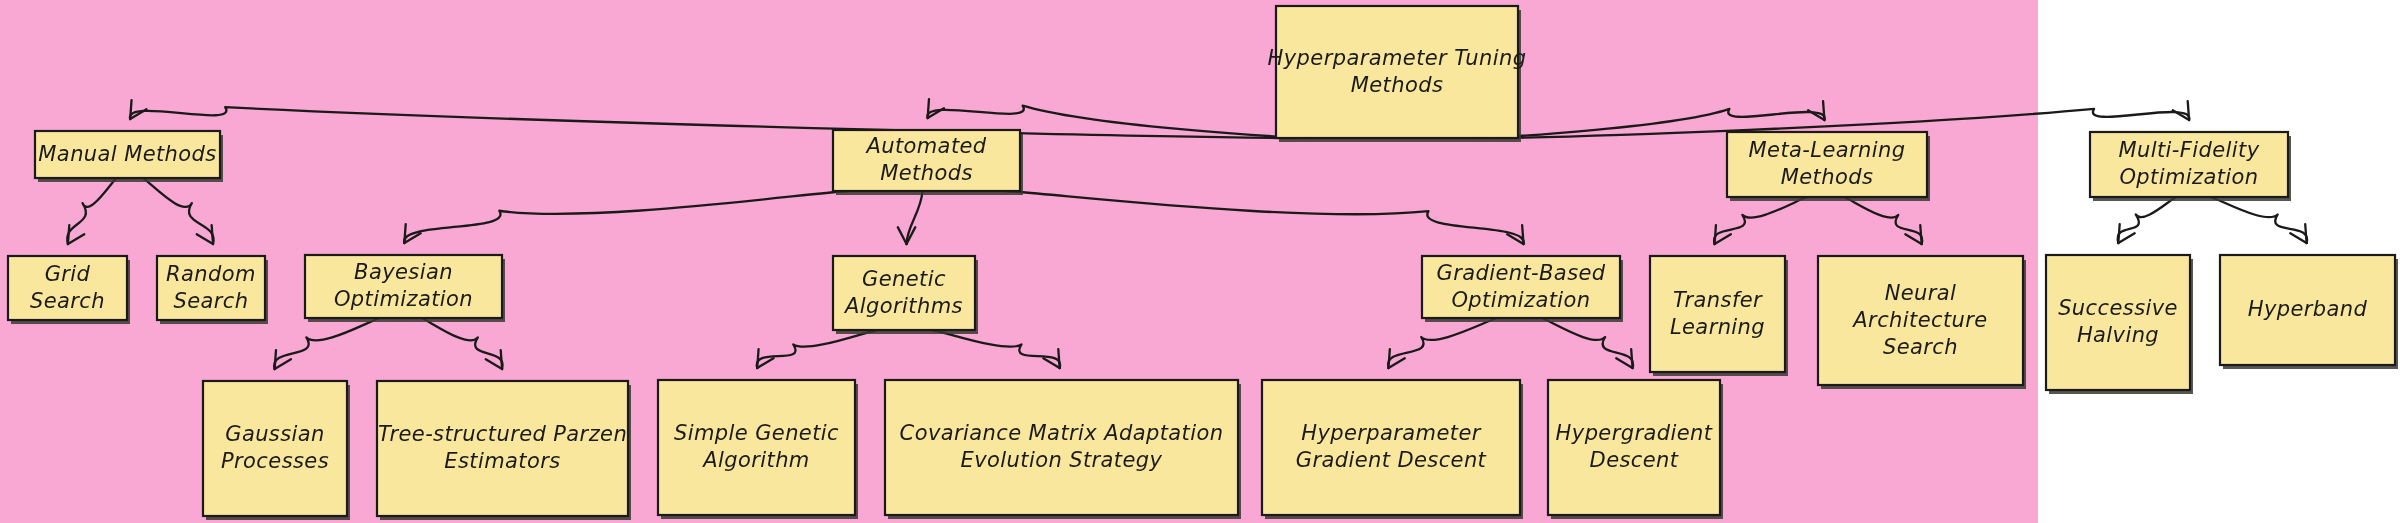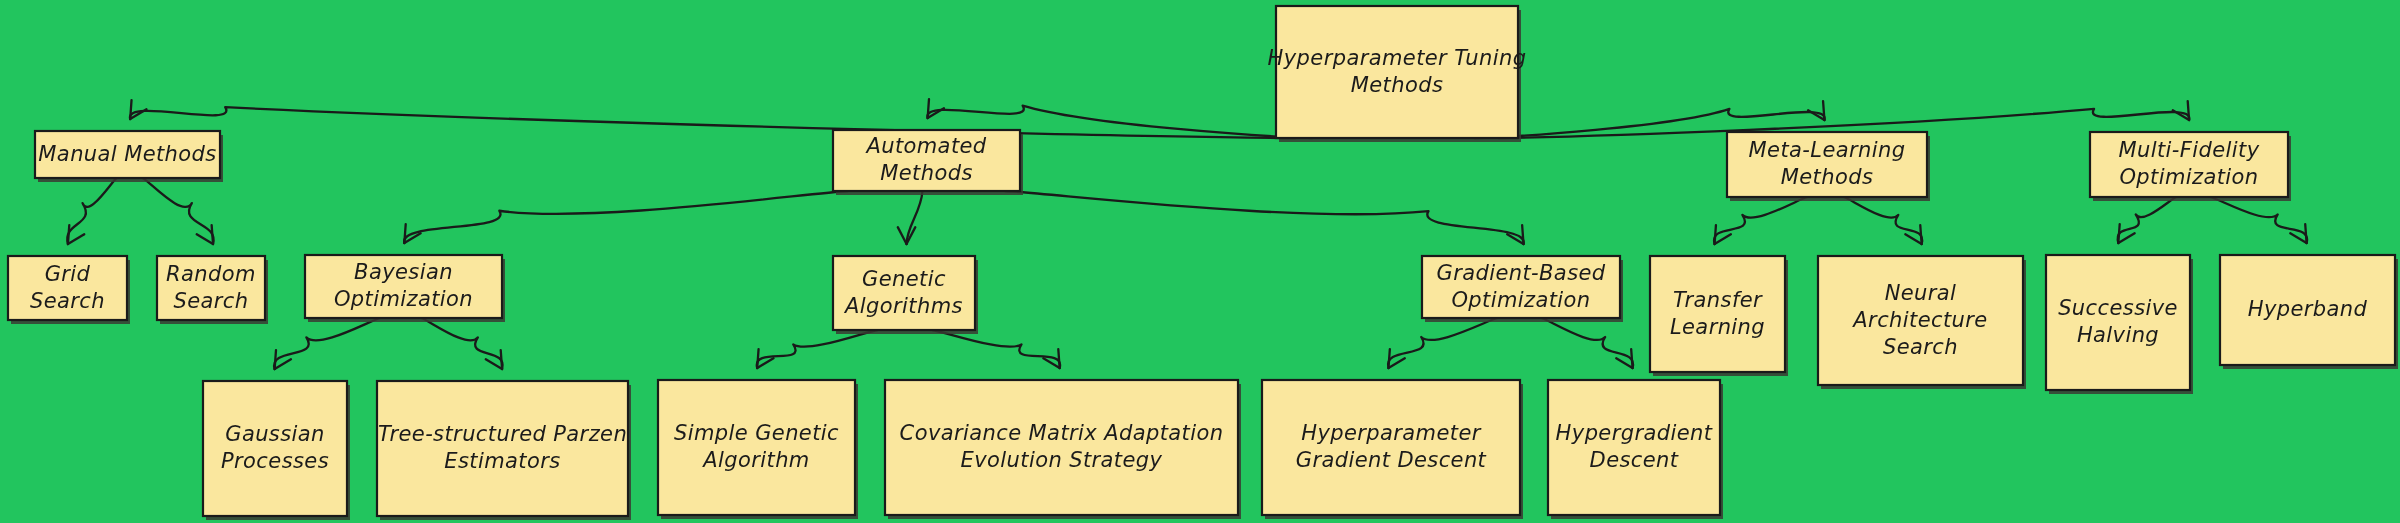--- a/index.html
+++ b/index.html
@@ -8,23 +8,23 @@
     background: #ffffff;
   }
   body {
     width: 2400px;
     height: 523px;
     font-family: "DejaVu Sans", sans-serif;
     overflow: hidden;
   }
   #diagram-root {
     position: relative;
-    width: 2400px;
+    width: 2038px;
     height: 523px;
-    background: #22c55e;
+    background: #f9a8d4;
     text-decoration: underline;
   }
   svg.flow {
     position: absolute;
     top: 0;
     left: 0;
     width: 2400px;
     height: 523px;
     display: block;
   }

